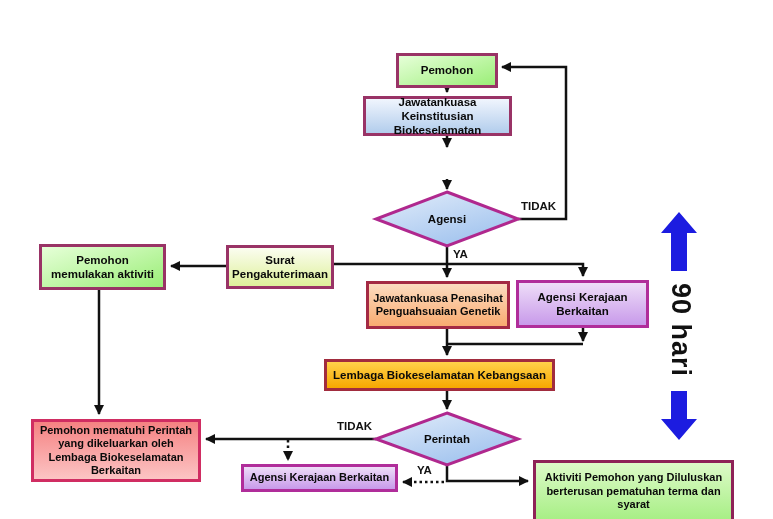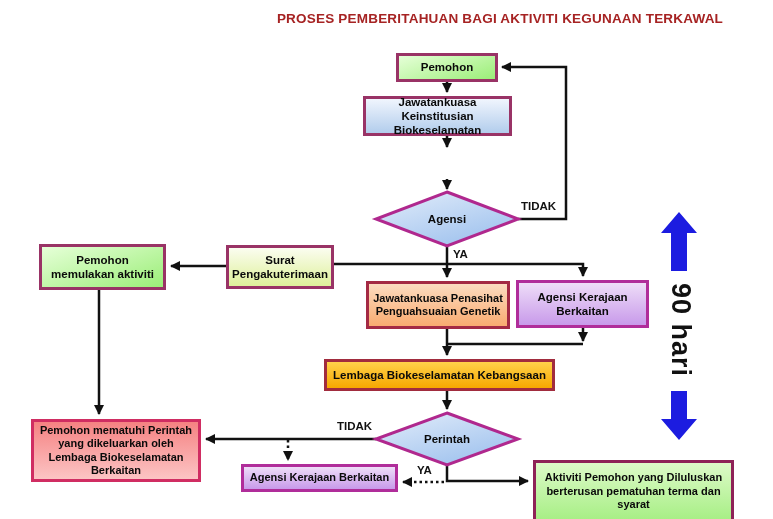--- a/index.html
+++ b/index.html
@@ -31,21 +31,20 @@
     position:absolute;left:680px;top:330px;transform:translate(-50%,-50%) rotate(90deg);
     font-size:27px;font-weight:bold;color:#111;white-space:nowrap;letter-spacing:1px;
   }
   svg{position:absolute;left:0;top:0;}
 </style>
 </head>
 <body>
 
 <div id="canvas">
 
-  <div id="title">PROSES PEMBERITAHUAN BAGI AKTIVITI KEGUNAAN TERKAWAL</div>
 
   <svg width="773" height="519" viewBox="0 0 773 519">
     <defs>
       <marker id="arw" viewBox="0 0 10 10" refX="9" refY="5" markerWidth="11" markerHeight="10" orient="auto" markerUnits="userSpaceOnUse">
         <path d="M0,0 L10,5 L0,10 z" fill="#111"></path>
       </marker>
       <linearGradient id="diamondGrad" x1="0" y1="0" x2="0.7" y2="1">
         <stop offset="0" stop-color="#e3edfa"></stop>
         <stop offset="1" stop-color="#9fc2ee"></stop>
       </linearGradient>
@@ -71,21 +70,21 @@
       <line x1="444" y1="482" x2="403" y2="482" stroke-dasharray="2.5 3" marker-end="url(#arw)"></line>
     </g>
 
     <polygon points="447,192 518,219 447,246 376,219" fill="url(#diamondGrad)" stroke="#b0288e" stroke-width="3"></polygon>
     <polygon points="447,413 518,439 447,465 376,439" fill="url(#diamondGrad)" stroke="#b0288e" stroke-width="3"></polygon>
 
     <polygon points="679,212 697,233 687,233 687,271 671,271 671,233 661,233" fill="#1c1ce0"></polygon>
     <polygon points="679,440 697,419 687,419 687,391 671,391 671,419 661,419" fill="#1c1ce0"></polygon>
   </svg>
 
-  <div class="box c-green" style="left:396px;top:53px;width:102px;height:29px;">Pemohon</div>
+  <div class="box c-green" style="left:396px;top:53px;width:102px;height:35px;">Pemohon</div>
 
   <div class="box c-blue" style="left:363px;top:96px;width:149px;height:40px;">Jawatankuasa Keinstitusian Biokeselamatan</div>
 
 
   <div class="dlabel" style="left:387px;top:205px;width:120px;height:28px;">Agensi</div>
 
   <div class="box c-yellowgreen" style="left:226px;top:245px;width:108px;height:44px;">Surat Pengakuterimaan</div>
 
   <div class="box c-green" style="left:39px;top:244px;width:127px;height:46px;">Pemohon memulakan aktiviti</div>
 

